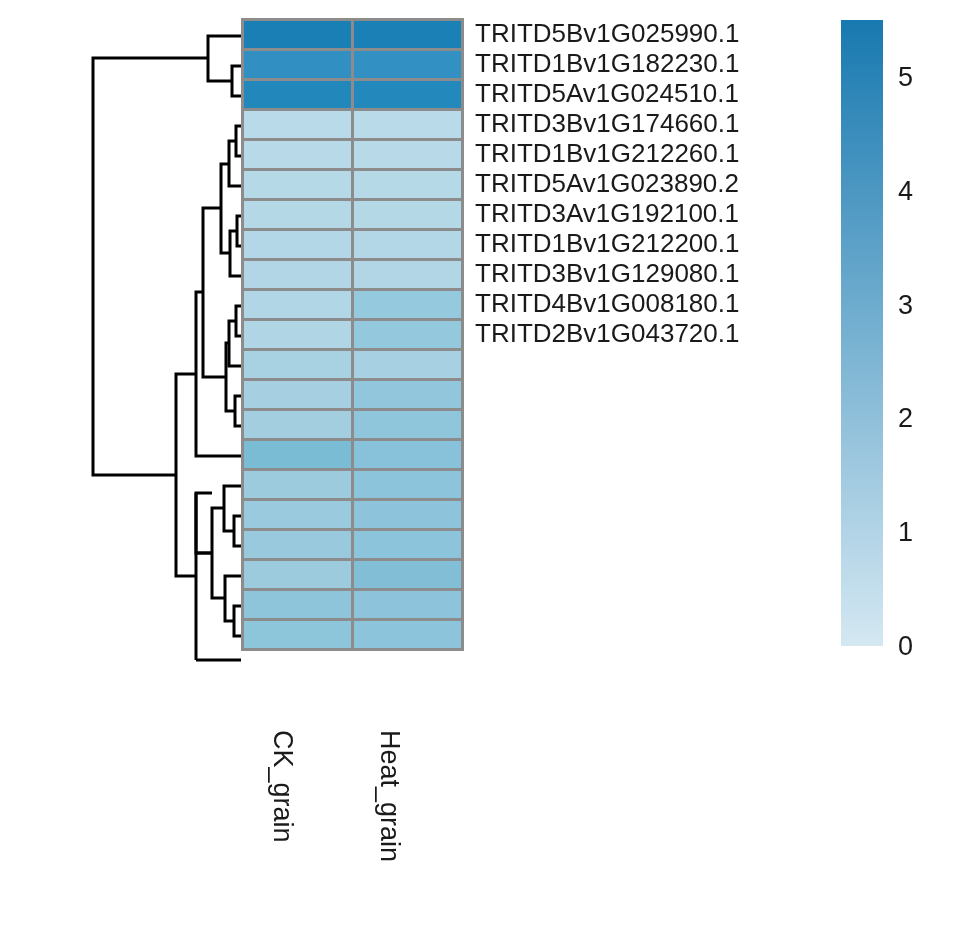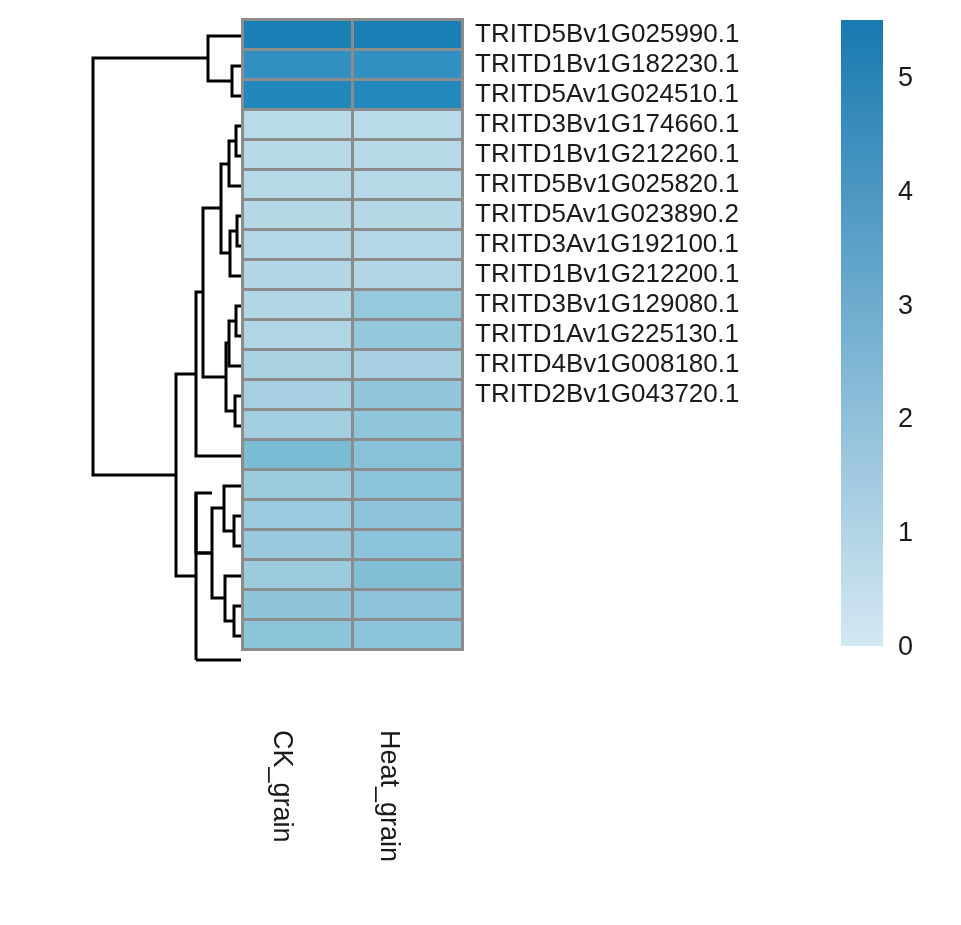--- a/index.html
+++ b/index.html
@@ -215,26 +215,24 @@
         <div class="hm-cell" style="background: rgb(140, 196, 219);"></div>
       </div>
   </div>
 
   <div id="row-labels">
       <div class="row-label">TRITD5Bv1G025990.1</div>
       <div class="row-label">TRITD1Bv1G182230.1</div>
       <div class="row-label">TRITD5Av1G024510.1</div>
       <div class="row-label">TRITD3Bv1G174660.1</div>
       <div class="row-label">TRITD1Bv1G212260.1</div>
-      <div class="row-label">TRITD5Bv1G025820.1</div>
       <div class="row-label">TRITD5Av1G023890.2</div>
       <div class="row-label">TRITD3Av1G192100.1</div>
       <div class="row-label">TRITD1Bv1G212200.1</div>
       <div class="row-label">TRITD3Bv1G129080.1</div>
-      <div class="row-label">TRITD1Av1G225130.1</div>
       <div class="row-label">TRITD4Bv1G008180.1</div>
       <div class="row-label">TRITD2Bv1G043720.1</div>
     </div>
 
   <div class="col-label-wrap" id="col-label-0">
     <span class="col-label">CK_grain</span>
   </div>
   <div class="col-label-wrap" id="col-label-1">
     <span class="col-label">Heat_grain</span>
   </div>

